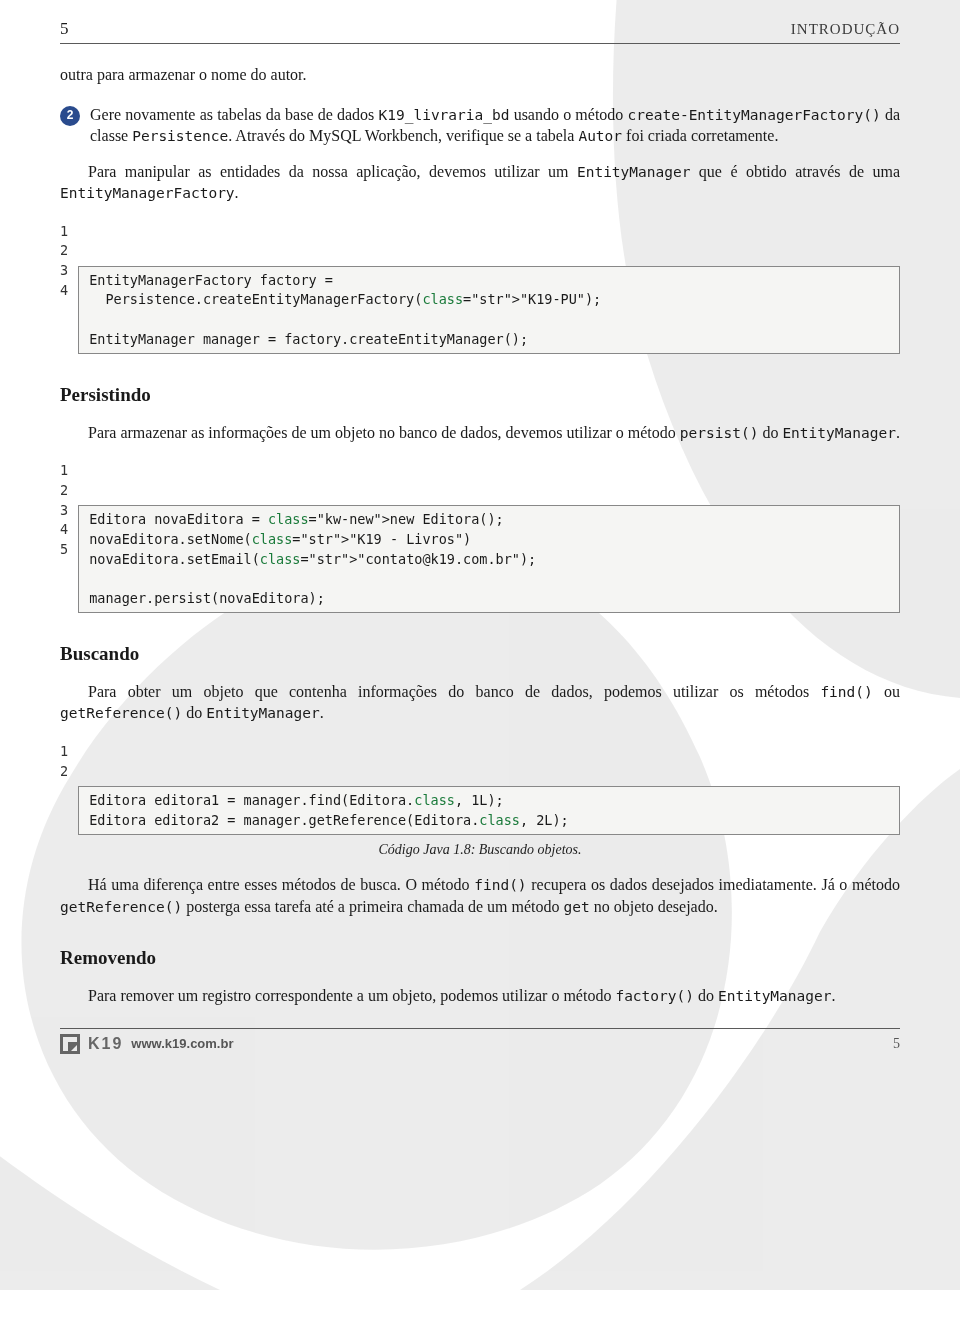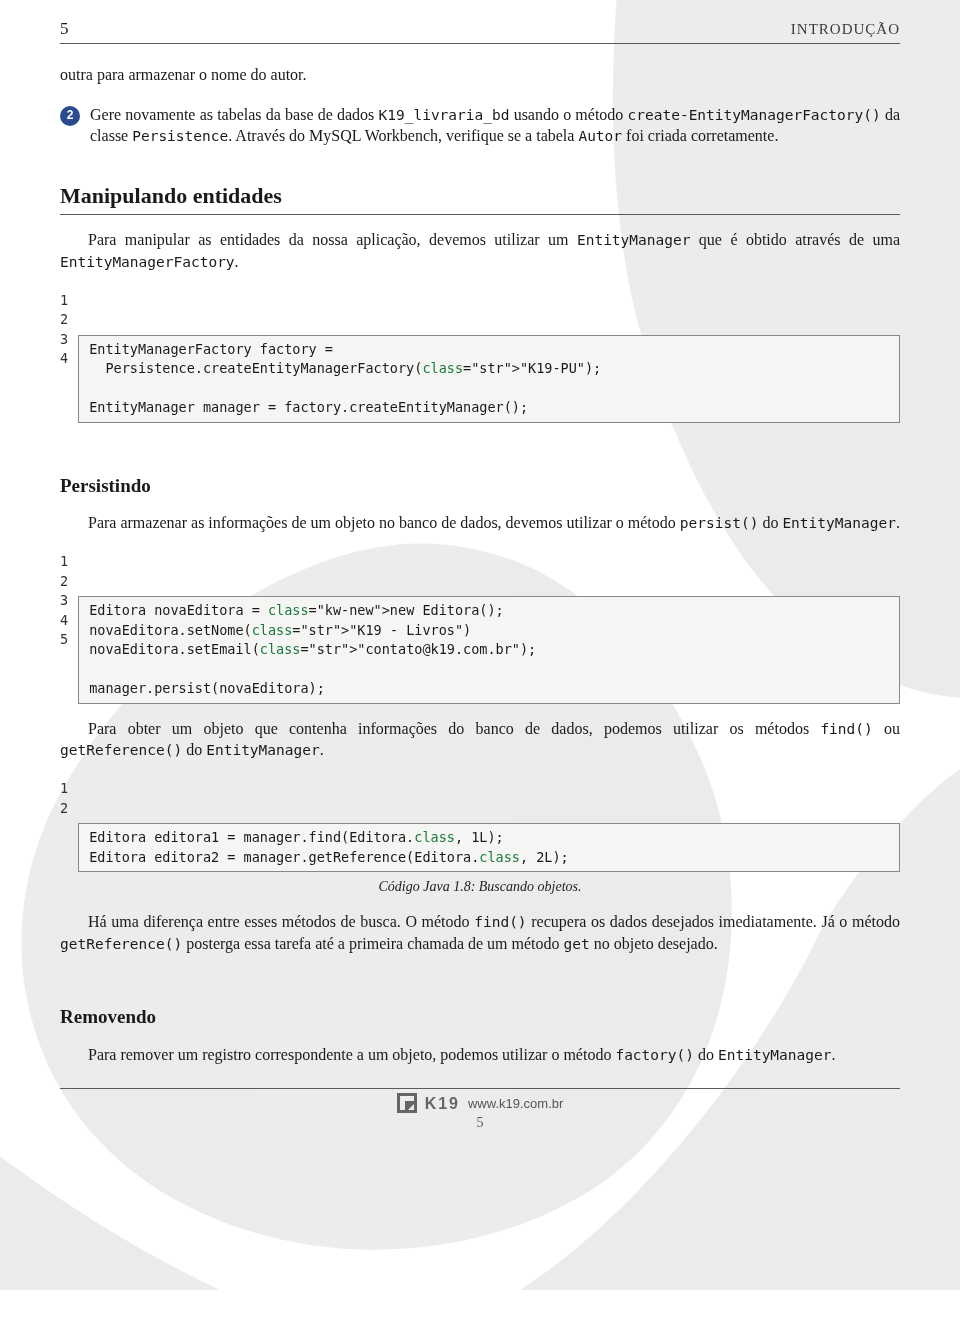--- a/index.html
+++ b/index.html
@@ -80,21 +80,21 @@
     margin-top: 2px;
   }
   .section-title {
     margin: 34px 0 4px 0;
     font-size: 22px;
     font-weight: bold;
     border-bottom: 1px solid var(--rule);
     padding-bottom: 4px;
   }
   .sub-title {
-    margin: 50px 0 0 0;
+    margin: 28px 0 0 0;
     font-size: 19px;
     font-weight: bold;
   }
   .indent { text-indent: 28px; }
   .code-wrap {
     display: flex;
     margin-top: 14px;
     font-family: "DejaVu Sans Mono","Menlo","Consolas",monospace;
     font-size: 13.5px;
     line-height: 1.45;
@@ -125,33 +125,32 @@
   }
   .foot-rule {
     border-top: 1px solid var(--rule);
     margin-top: 22px;
     padding-top: 4px;
     display: flex;
     justify-content: space-between;
     align-items: center;
     font-size: 14px;
     color: #555;
-    flex-direction: column;
   }
   .k19-logo {
     font-family: Arial, Helvetica, sans-serif;
     font-weight: bold;
     letter-spacing: 2px;
     font-size: 16px;
     color: #666;
     display: inline-flex;
     align-items: center;
     gap: 8px;
   }
-  .k19-logo .url { font-weight: normal; letter-spacing: 0; font-size: 13px; color: #555; }
+  .k19-logo .url { font-weight: bold; letter-spacing: 0; font-size: 13px; color: #555; }
   .k19-logo .sq {
     display: inline-block;
     position: relative;
     width: 14px; height: 14px;
     border: 3px solid #666;
   }
   .k19-logo .sq::after{
     content:'';
     position:absolute;
     right:-3px; bottom:-3px;
@@ -185,21 +184,20 @@
 
   <p class="para intro-first">outra para armazenar o nome do autor.</p>
 
   <div class="badge-row">
     <span class="badge">2</span>
     <span>
       <span>Gere novamente as tabelas da base de dados </span><span class="inline-code">K19_livraria_bd</span><span> usando o método </span><span class="inline-code">create-EntityManagerFactory()</span><span> da classe </span><span class="inline-code">Persistence</span><span>. Através do MySQL Workbench, verifique se a tabela </span><span class="inline-code">Autor</span><span> foi criada corretamente.</span>
     </span>
   </div>
 
-  <h2 class="section-title">Manipulando entidades</h2>
 
   <p class="para indent">
     <span>Para manipular as entidades da nossa aplicação, devemos utilizar um </span><span class="inline-code">EntityManager</span><span> que é obtido através de uma </span><span class="inline-code">EntityManagerFactory</span><span>.</span>
   </p>
 
   <div class="code-wrap">
     <div class="ln-col">1
 2
 3
 4</div>
@@ -221,20 +219,21 @@
 3
 4
 5</div>
     <div class="code-box" id="code-box-2">Editora novaEditora = <span <span="" class="kw-class">class</span>="kw-new"&gt;new Editora();
 novaEditora.setNome(<span <span="" class="kw-class">class</span>="str"&gt;"K19 - Livros")
 novaEditora.setEmail(<span <span="" class="kw-class">class</span>="str"&gt;"contato@k19.com.br");
 
 manager.persist(novaEditora);</div>
   </div>
 
+  <h3 class="sub-title">Buscando</h3>
 
   <p class="para indent">
     <span>Para obter um objeto que contenha informações do banco de dados, podemos utilizar os métodos </span><span class="inline-code">find()</span><span> ou </span><span class="inline-code">getReference()</span><span> do </span><span class="inline-code">EntityManager</span><span>.</span>
   </p>
 
   <div class="code-wrap">
     <div class="ln-col">1
 2</div>
     <div class="code-box" id="code-box-3">Editora editora1 = manager.find(Editora.<span class="kw-class">class</span>, 1L);
 Editora editora2 = manager.getReference(Editora.<span class="kw-class">class</span>, 2L);</div>

